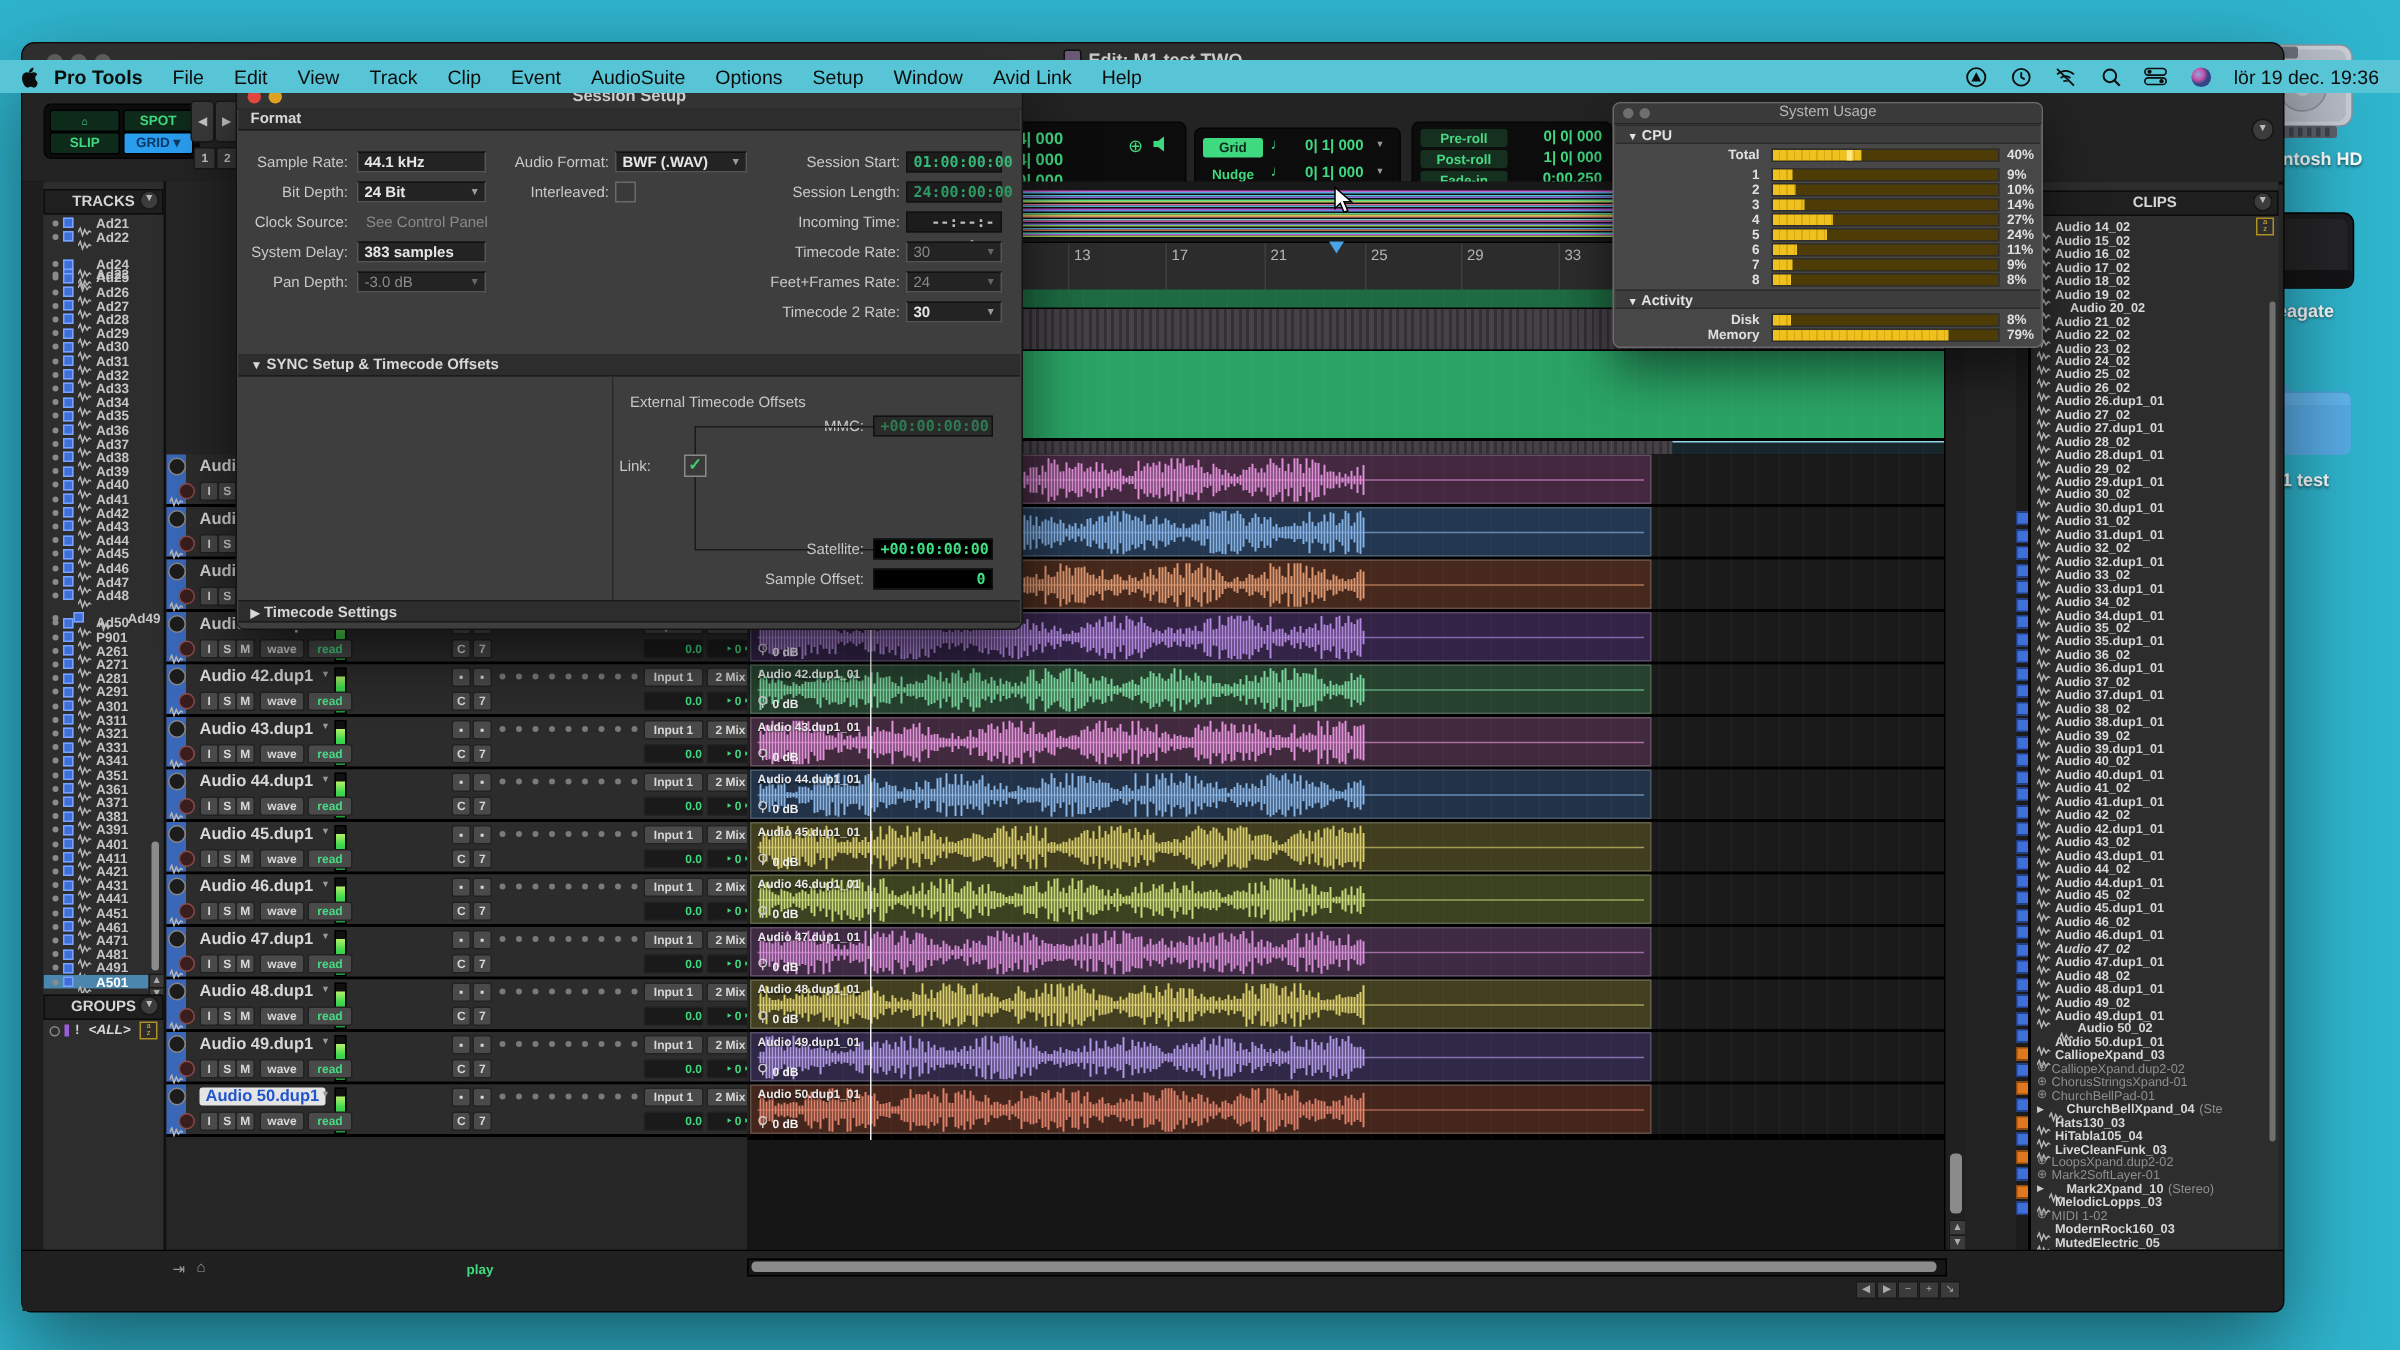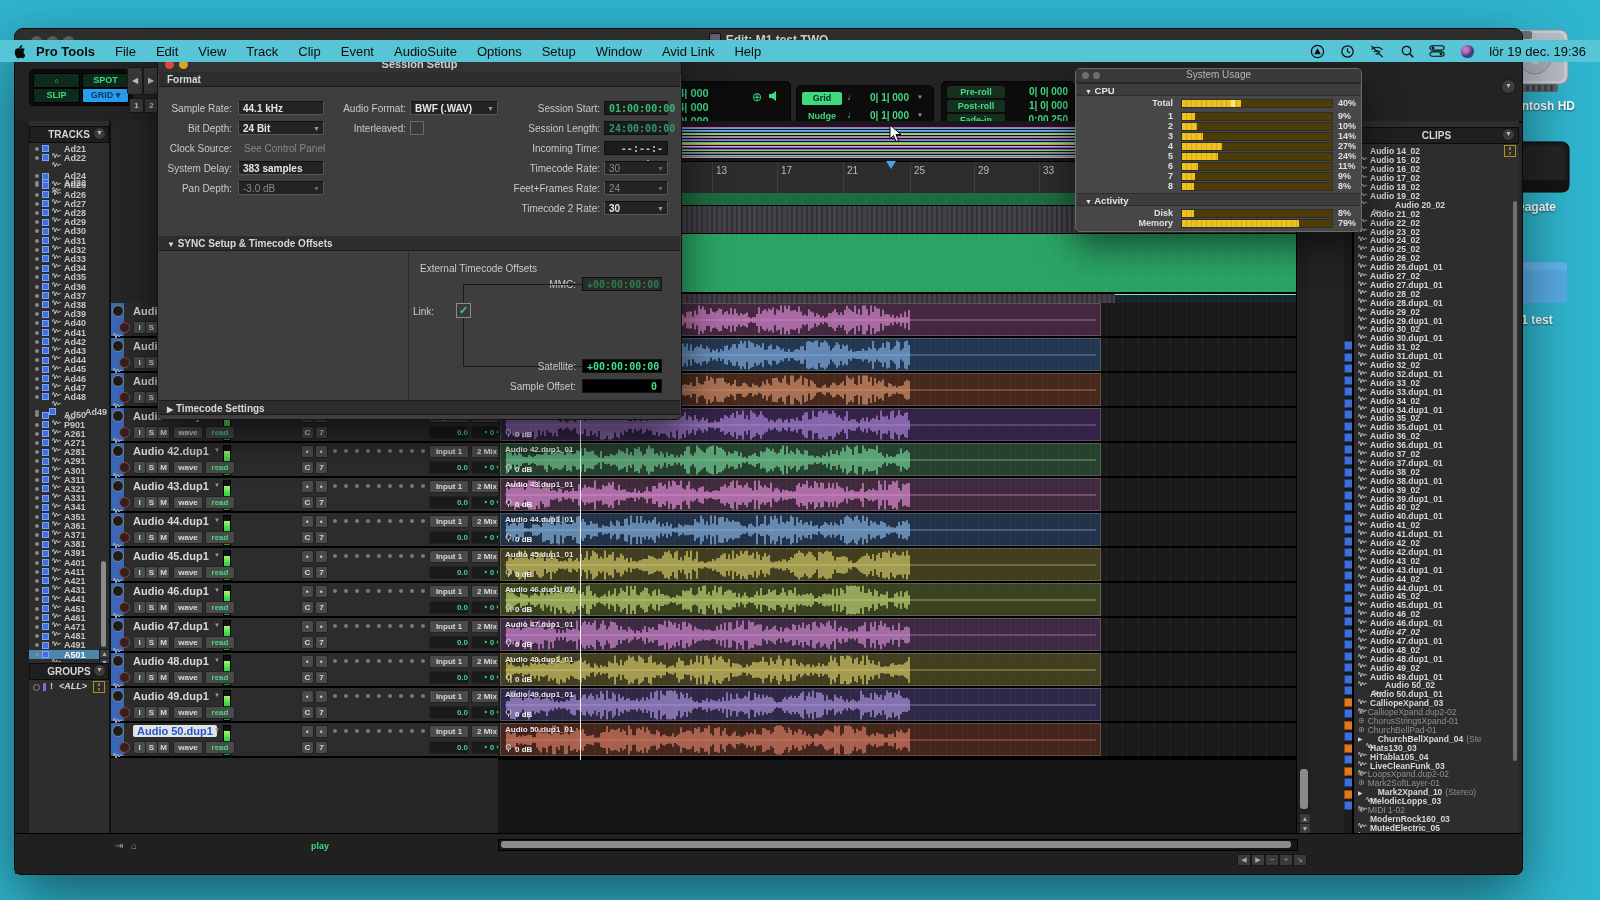--- a/index.html
+++ b/index.html
@@ -1543,21 +1543,21 @@
                 <polyline points="0,4 1.5,1 3,6 4.5,2 6,5 7.5,3 9,4" fill="none" stroke="#b5b5b5" stroke-width="1"></polyline>
               </svg></div>
             <div class="nm">Audio 18_02</div>
           </div>
           <div class="crow" style="top: 44.5px; left: 0px; width: 100%; height: 8.9px;">
             <div style="width: 9px; height: 7px;"><svg width="9" height="7" viewBox="0 0 9 7">
                 <polyline points="0,4 1.5,1 3,6 4.5,2 6,5 7.5,3 9,4" fill="none" stroke="#b5b5b5" stroke-width="1"></polyline>
               </svg></div>
             <div class="nm">Audio 19_02</div>
           </div>
-          <div class="crow" style="top: 53.4px; left: 15px; width: 100%; height: 8.9px; gap: 13px;">
+          <div class="crow" style="top: 53.4px; left: 0px; width: 100%; height: 8.9px; gap: 13px;">
             <div style="width: 9px; height: 7px;"><svg width="9" height="7" viewBox="0 0 9 7">
                 <polyline points="0,4 1.5,1 3,6 4.5,2 6,5 7.5,3 9,4" fill="none" stroke="#b5b5b5" stroke-width="1"></polyline>
               </svg></div>
             <div class="nm">Audio 20_02</div>
           </div>
           <div class="crow" style="top: 62.3px; left: 0px; width: 100%; height: 8.9px;">
             <div style="width: 9px; height: 7px;"><svg width="9" height="7" viewBox="0 0 9 7">
                 <polyline points="0,4 1.5,1 3,6 4.5,2 6,5 7.5,3 9,4" fill="none" stroke="#b5b5b5" stroke-width="1"></polyline>
               </svg></div>
             <div class="nm">Audio 21_02</div>

